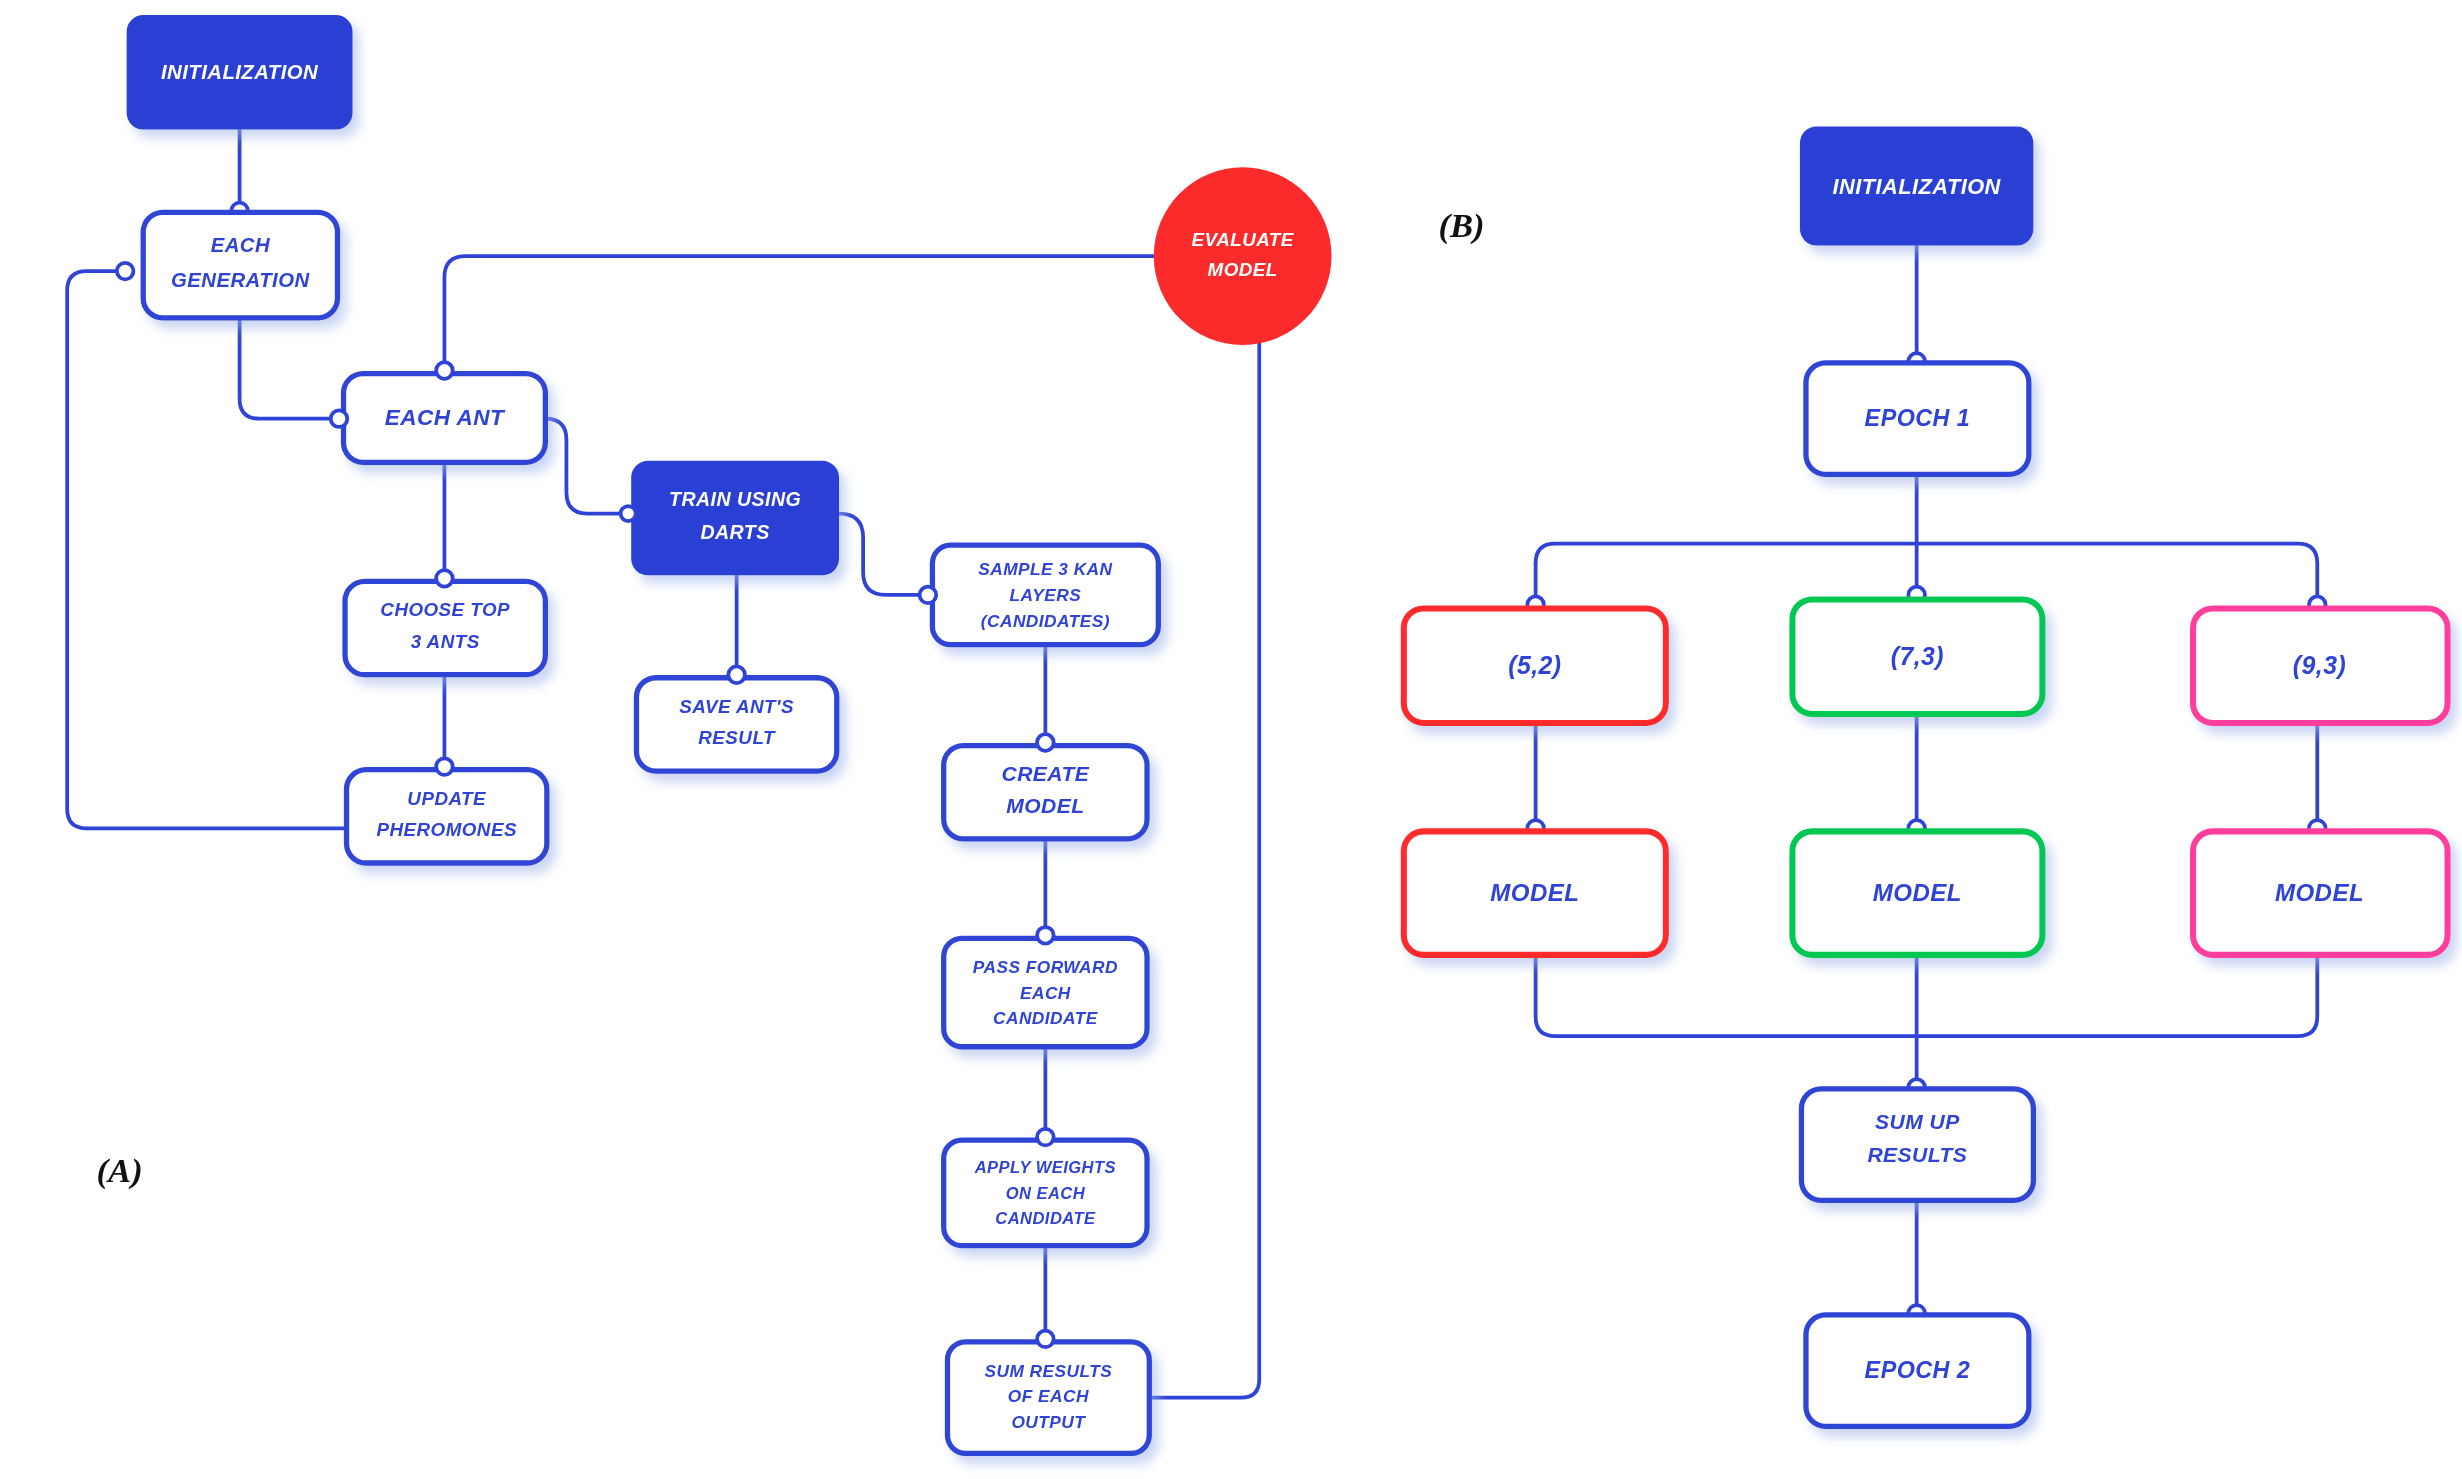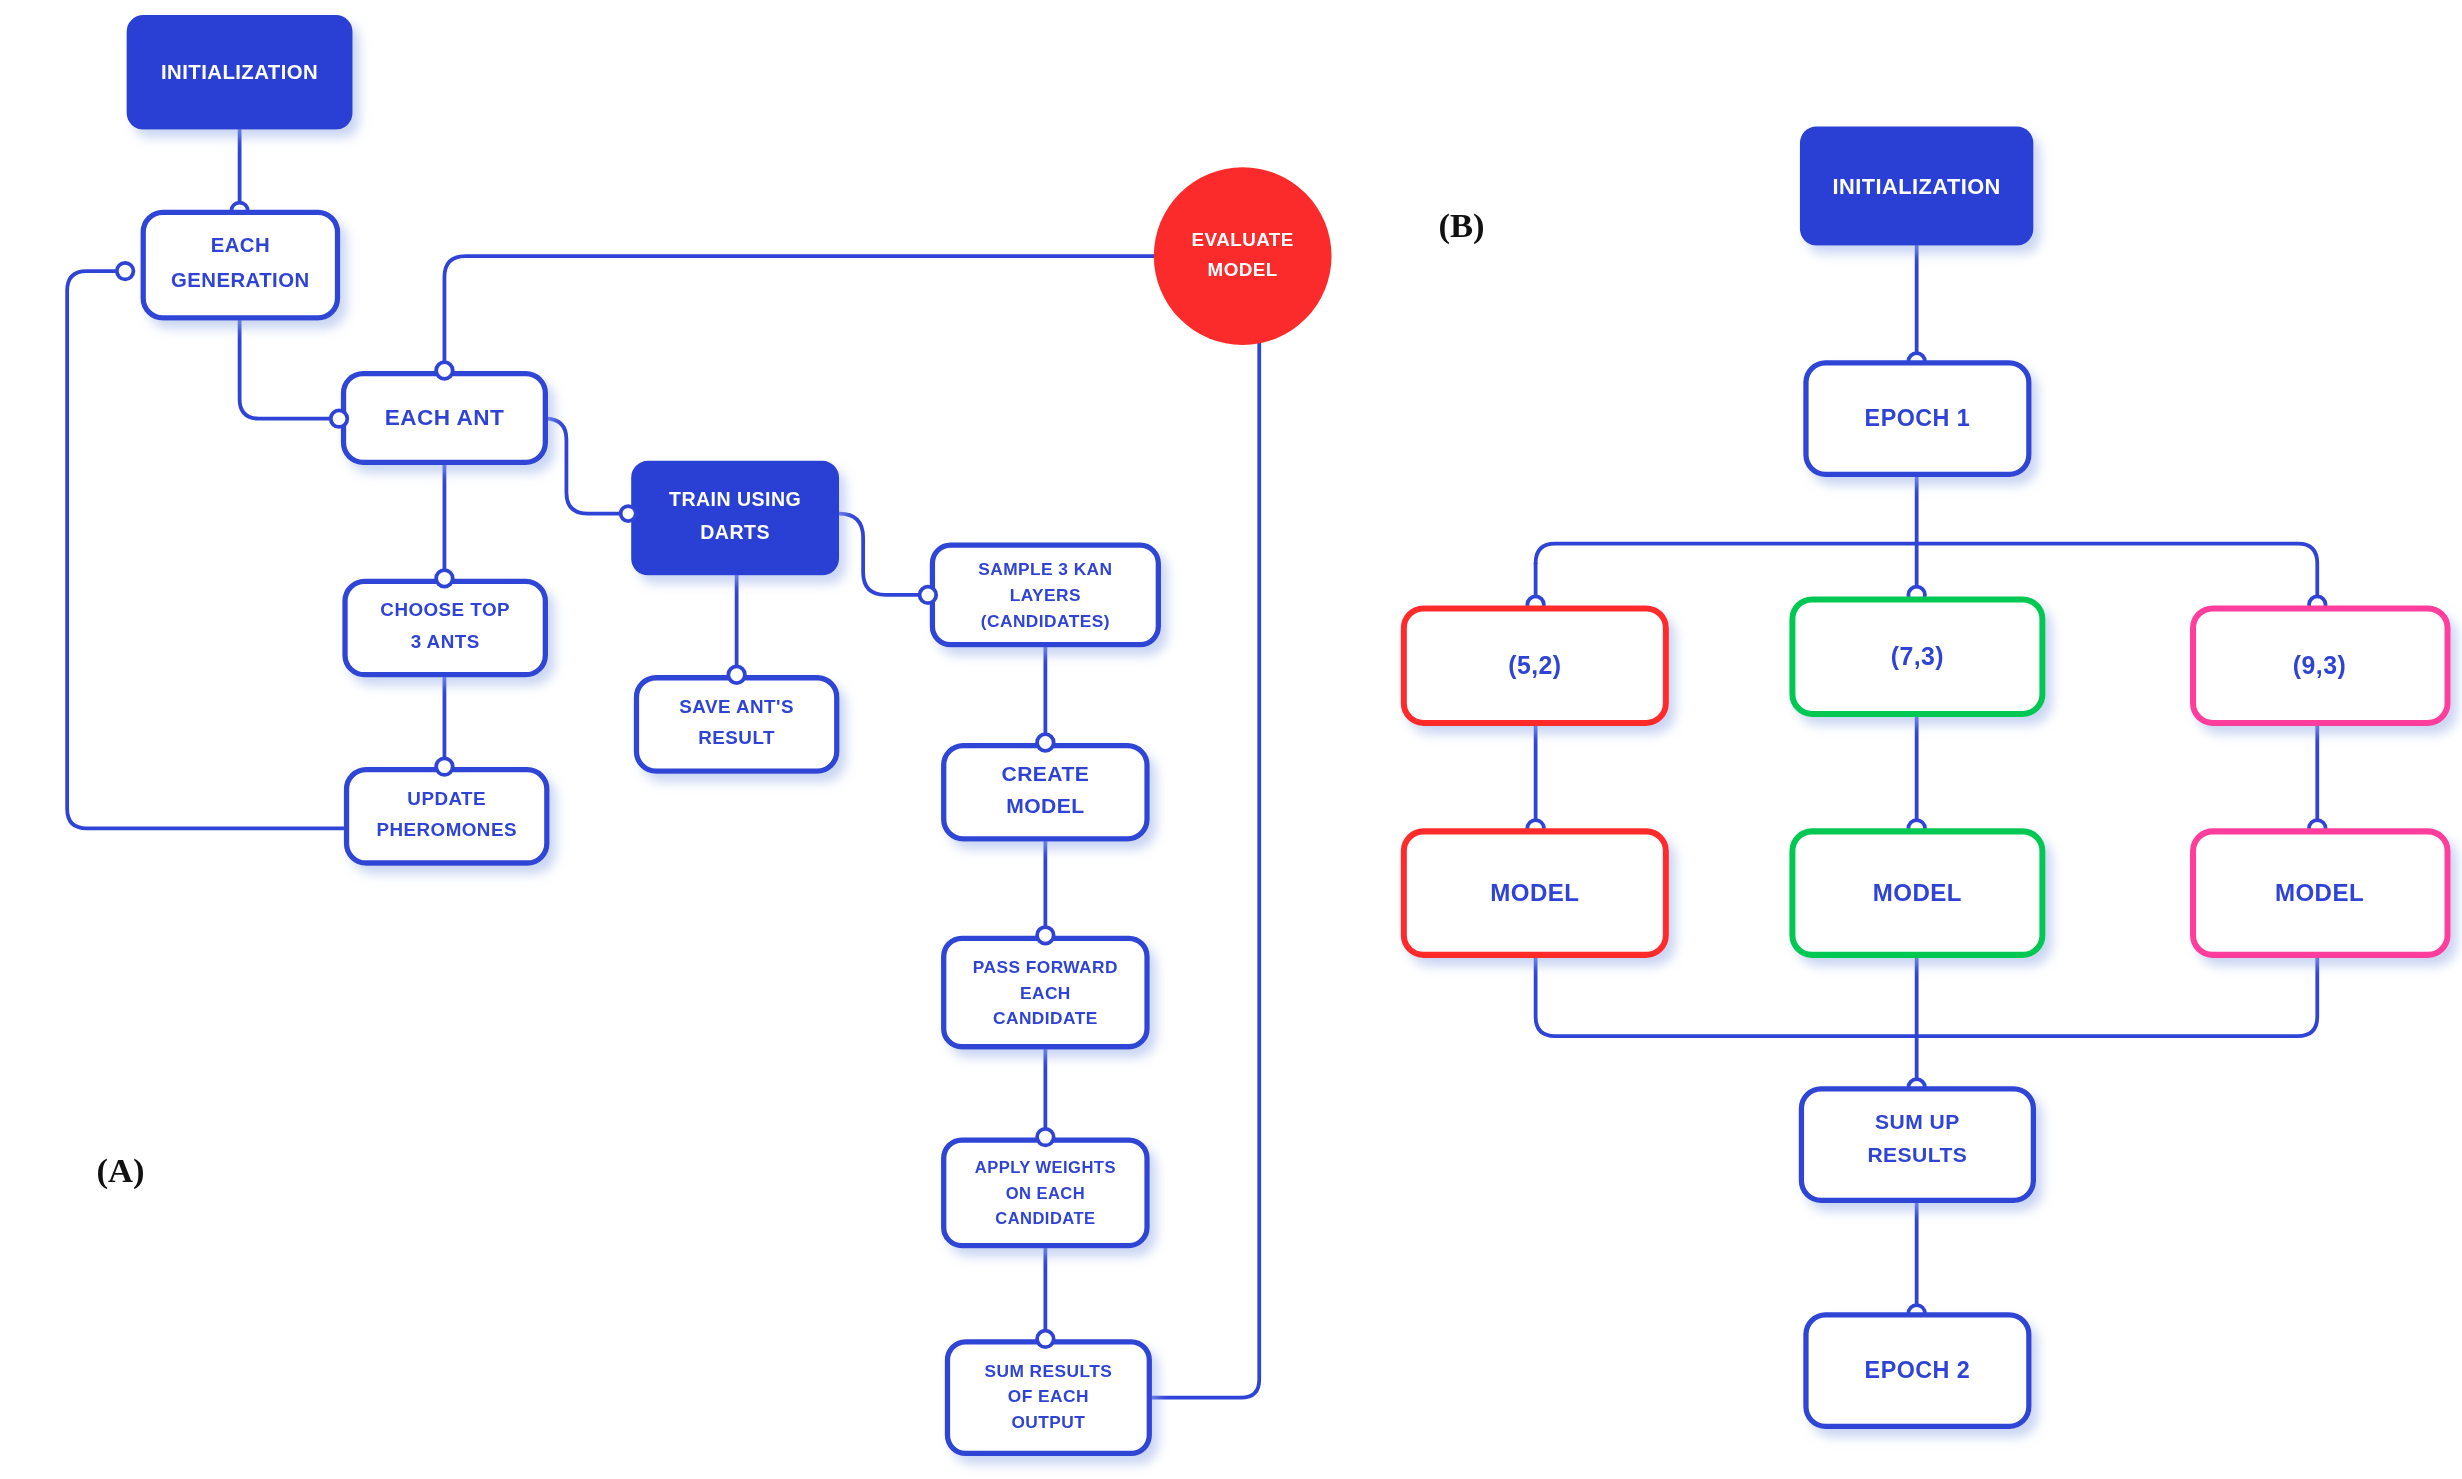--- a/index.html
+++ b/index.html
@@ -10,20 +10,21 @@
   body {
     width: 2462px;
     height: 1479px;
     font-family: "Liberation Sans", sans-serif;
     position: relative;
     overflow: hidden;
   }
   #diagram-root {
     position: absolute;
     inset: 0;
+    font-style: italic;
   }
   svg#flow {
     position: absolute;
     top: 0; left: 0;
     width: 2462px;
     height: 1479px;
     display: block;
   }
   .node-label {
     font-family: "Liberation Sans", sans-serif;

